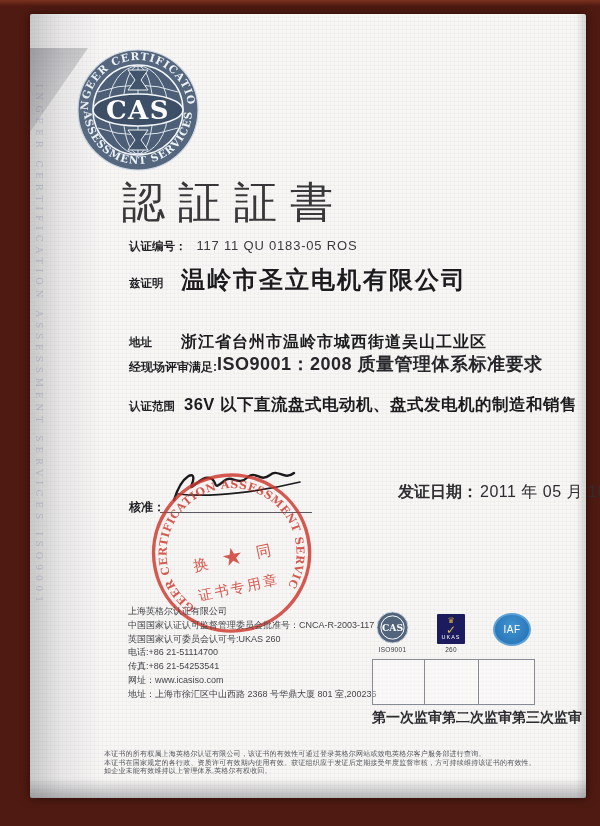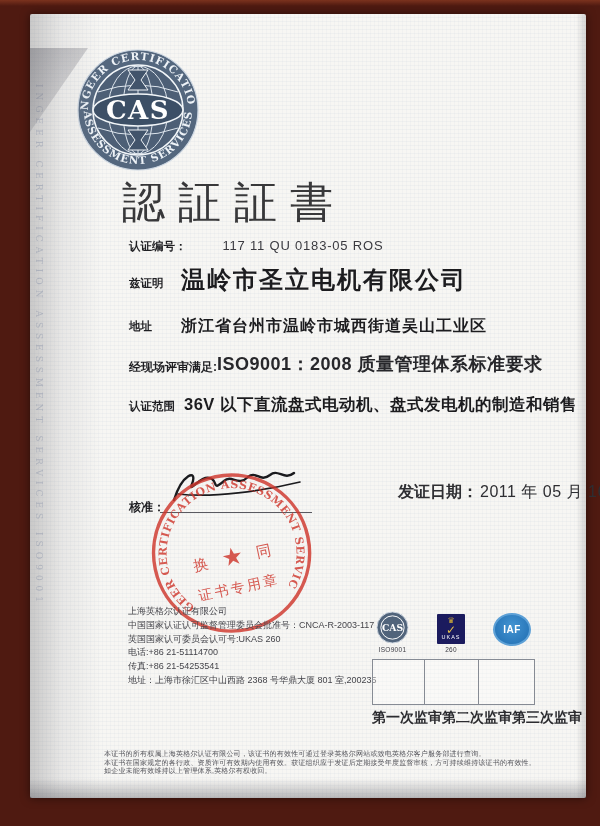--- a/index.html
+++ b/index.html
@@ -26,26 +26,26 @@
     writing-mode:vertical-rl; font-size:9px; letter-spacing:5px;
     color:rgba(105,125,165,.32); font-family:"DejaVu Serif","Liberation Serif",serif; }
 
   .logo { position:absolute; left:46px; top:34px; }
 
   .title { position:absolute; left:92px; top:160px; font-size:43px; letter-spacing:13px;
     color:#38383a; font-family:"DejaVu Serif","Liberation Serif",serif; font-weight:500; }
 
   .row { position:absolute; left:99px; display:flex; align-items:flex-end; white-space:nowrap; }
   .lbl { font-size:11.5px; font-weight:700; color:#1f1f23; }
-  .certno-row { top:224px; align-items:baseline;gap:26px; }
+  .certno-row { top:224px; align-items:baseline; }
   .certno-val { font-size:13px; color:#3a3a40; letter-spacing:.8px; margin-left:10px; }
   .certify-row { top:250px; }
   .certify-row .lbl { min-width:50px; padding-bottom:5px; }
   .company { font-size:24px; font-weight:700; color:#1c1c1f; letter-spacing:2px; margin-left:2px; }
-  .addr-row { top:302px; }
+  .addr-row { top:318px; }
   .addr-row .lbl { min-width:50px; padding-bottom:3px; }
   .address { font-size:16px; font-weight:700; color:#1c1c1f; letter-spacing:1px; margin-left:2px; }
   .std-row { top:338px; align-items:flex-end; }
   .std-row .lbl { font-size:12px; }
   .standard { font-size:18px; font-weight:600; color:#27272b; letter-spacing:.5px; }
   .scope-row { top:380px; align-items:baseline; }
   .scope { font-size:16.5px; font-weight:700; color:#1c1c1f; margin-left:9px; letter-spacing:.5px; }
 
   .approve-row { position:absolute; left:99px; top:483px; }
   .approve-row .lbl { font-size:12px; }
@@ -65,21 +65,21 @@
   .accred-logos { display:flex; justify-content:space-between; align-items:flex-end; height:36px; padding:0 4px; }
   .accred-cell { display:flex; flex-direction:column; align-items:center; }
   .cap { font-size:6.5px; color:#3c3c44; margin-top:2px; letter-spacing:.3px; }
   .ukas-box { width:28px; height:30px; background:#1b1b5e; display:flex; flex-direction:column;
     align-items:center; justify-content:center; line-height:1; border-radius:1px; }
   .ukas-crown { color:#d4af37; font-size:8px; }
   .ukas-check { color:#e6c14c; font-size:12px; font-weight:700; margin:-1px 0; }
   .ukas-word { color:#fff; font-size:5.5px; letter-spacing:1px; }
   .iaf-oval { width:38px; height:33px; border-radius:50%; border:2px solid #5da0d6;
     background:radial-gradient(ellipse at 50% 40%, #4494d2, #1f6db1); display:flex;
-    align-items:center; justify-content:center; color:#fff; font-weight:700; font-size:10px;
+    align-items:center; justify-content:center; color:#fff; font-weight:400; font-size:10px;
     letter-spacing:.5px; margin-bottom:7px; }
   .audit-boxes { display:grid; grid-template-columns:1fr 1.05fr 1.05fr; height:46px; margin-top:6px;
     border:1px solid #868b94; background:rgba(255,255,255,.35); }
   .audit-cell { border-right:1px solid #868b94; }
   .audit-cell:last-child { border-right:none; }
   .audit-labels { display:grid; grid-template-columns:1fr 1.05fr 1.05fr; margin-top:4px; }
   .audit-labels span { font-size:14px; font-weight:700; color:#2c2c30; text-align:center; white-space:nowrap; }
 
   .footnotes { position:absolute; left:74px; top:736px; font-size:7px; color:#55555b;
     line-height:8.6px; white-space:nowrap; letter-spacing:.2px; }
@@ -183,20 +183,21 @@
         <span>发证日期：</span><span class="val">2011 年 05 月 16 日</span>
       </div>
     </div>
 
     <div class="issuer">
       <div>上海英格尔认证有限公司</div>
       <div>中国国家认证认可监督管理委员会批准号：CNCA-R-2003-117</div>
       <div>英国国家认可委员会认可号:UKAS 260</div>
       <div>电话:+86 21-51114700</div>
       <div>传真:+86 21-54253541</div>
+      <div>网址：www.icasiso.com</div>
       <div>地址：上海市徐汇区中山西路 2368 号华鼎大厦 801 室,200235</div>
     </div>
 
     <div class="accred">
       <div class="accred-logos">
         <div class="accred-cell">
           <svg width="33" height="33" viewBox="0 0 34 34">
             <circle cx="17" cy="17" r="16" fill="#51647b"></circle>
             <circle cx="17" cy="17" r="16" fill="none" stroke="#cfd8e2" stroke-width="1"></circle>
             <circle cx="17" cy="17" r="12" fill="none" stroke="#ffffff" stroke-width="1"></circle>

